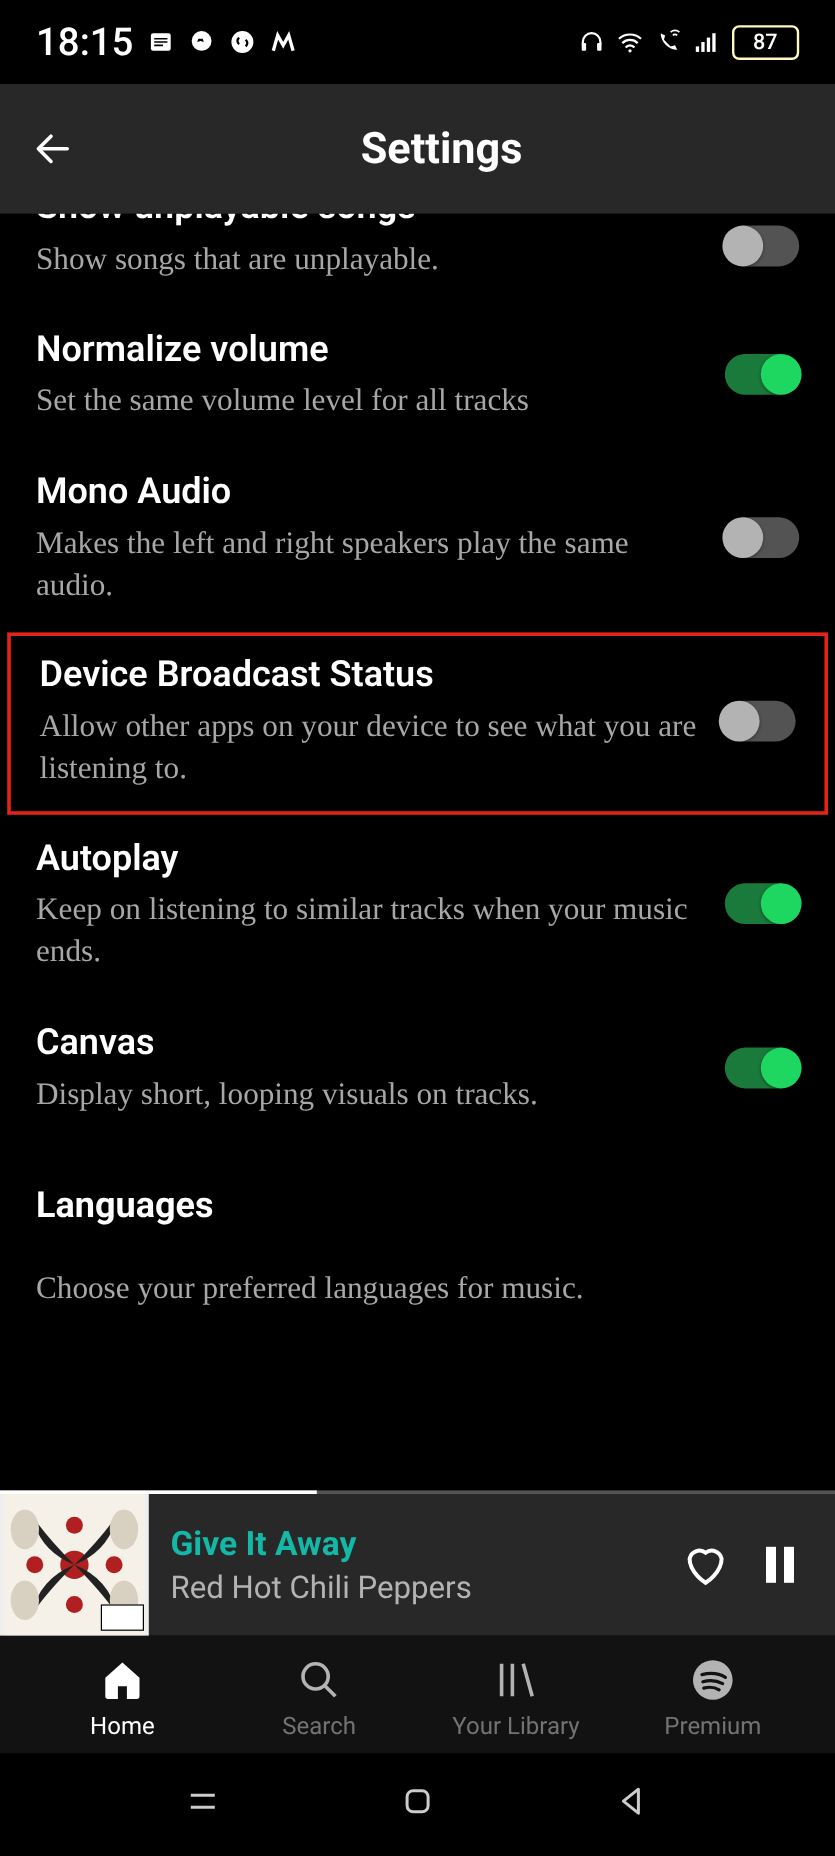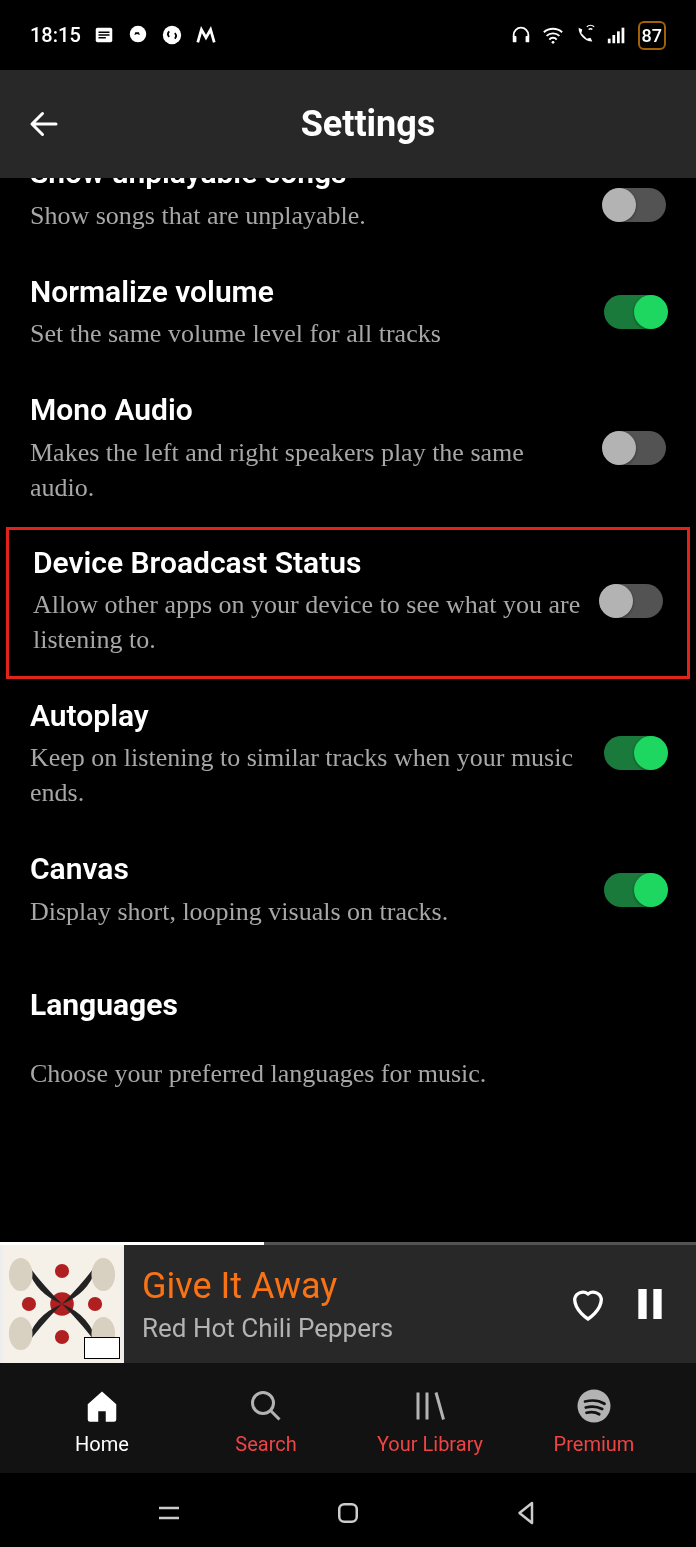--- a/index.html
+++ b/index.html
@@ -15,24 +15,24 @@
 
 
 .status-bar {
   height: 70px;
   display: flex;
   align-items: center;
   justify-content: space-between;
   padding: 0 30px;
   background: #000;
 }
-.status-left { display: flex; align-items: center; gap: 12px; font-size: 20px; font-weight: 500; }
+.status-left { display: flex; align-items: center; gap: 12px; font-size: 32px; font-weight: 500; }
 .status-right { display: flex; align-items: center; gap: 10px; }
 .status-icon { width: 22px; height: 22px; display: inline-flex; align-items: center; justify-content: center; fill: #fff; }
-.battery-box { display: flex; align-items: center; gap: 2px; border: 2px solid #a16207; border-radius: 6px; padding: 2px 2px; font-size: 18px; font-weight: 500; }
+.battery-box { display: flex; align-items: center; gap: 2px; border: 2px solid #fef9c3; border-radius: 6px; padding: 2px 16px; font-size: 18px; font-weight: 500; }
 
 
 .header {
   height: 108px;
   background: #282828;
   display: flex;
   align-items: center;
   padding: 0 24px;
   position: relative;
 }
@@ -109,36 +109,36 @@
 }
 .album-art {
   width: 124px;
   height: 118px;
   background: #eee;
   position: relative;
   overflow: hidden;
 }
 .album-art svg { width: 100%; height: 100%; }
 .np-text { flex: 1; }
-.np-title { font-size: 36px; font-weight: 400; color: #f97316; }
+.np-title { font-size: 28px; font-weight: 700; color: #14b8a6; }
 .np-artist { font-size: 26px; color: #b3b3b3; margin-top: 6px; }
 .np-icon { width: 44px; height: 44px; display: flex; align-items: center; justify-content: center; }
 
 
 .bottom-nav {
-  height: 110px;
+  height: 98px;
   background: #121212;
   display: flex;
   justify-content: space-around;
   align-items: center;
   padding: 6px 20px 0 20px;
 }
 .nav-item { display: flex; flex-direction: column; align-items: center; gap: 6px; flex: 1; }
 .nav-icon { width: 40px; height: 40px; display: flex; align-items: center; justify-content: center; }
-.nav-label { font-size: 20px; color: #ef4444; }
+.nav-label { font-size: 20px; color: #737373; }
 .nav-item.active .nav-label { color: #fff; }
 .nav-item.active svg { fill: #fff; stroke: #fff; }
 
 
 .sys-nav {
   height: 80px;
   background: #000;
   display: flex;
   justify-content: space-around;
   align-items: center;

